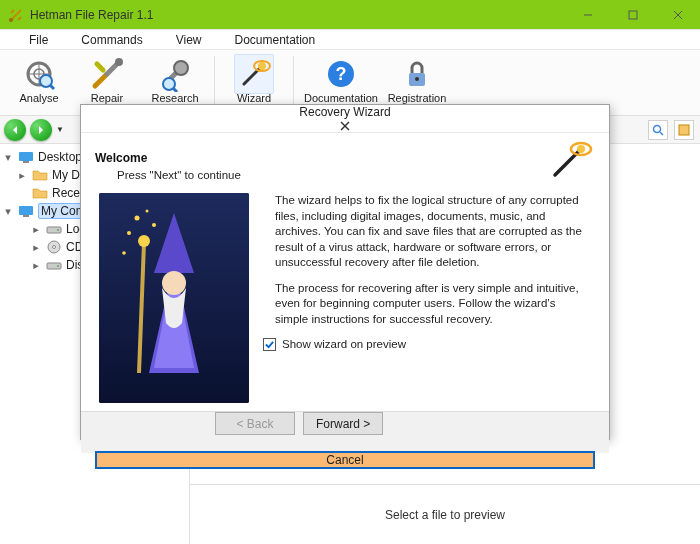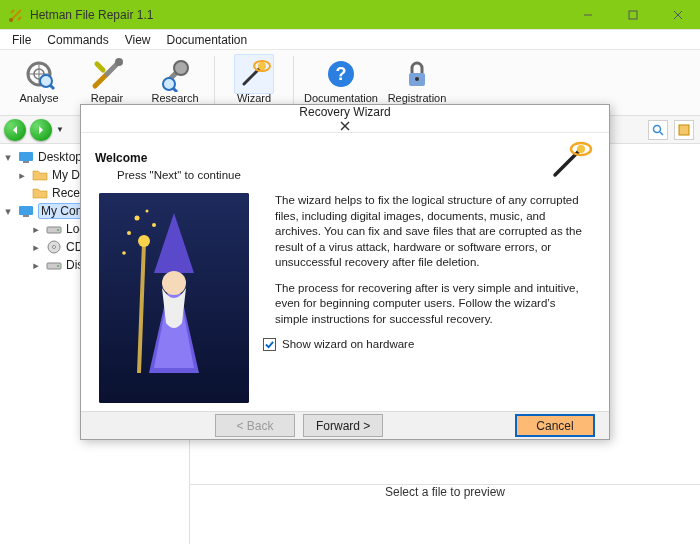--- a/index.html
+++ b/index.html
@@ -11,21 +11,21 @@
   .titlebar .app-icon { width:16px; height:16px; margin:0 6px 0 8px; position:relative; }
   .titlebar .app-icon svg { width:16px; height:16px; }
   .titlebar .title { font-size:12px; color:#333; flex:1; }
   .win-btns { display:flex; height:100%; }
   .win-btn { width:45px; display:flex; align-items:center; justify-content:center; color:#555; }
   .win-btn svg { width:10px; height:10px; stroke:#555; stroke-width:1; fill:none; }
   .win-btn.close svg { stroke:#555; }
 
   
   .menubar { height:20px; display:flex; align-items:center; padding:0 4px; font-size:12px; color:#222; border-bottom:1px solid #e8e8e8;}
-  .menubar .menu-item { padding:2px 8px; }
+  .menubar .menu-item { padding:2px 8px;margin-left:17px; }
 
   
   .toolbar { height:66px; background:#fbfbfb; border-bottom:1px solid #e0e0e0; display:flex; align-items:flex-start; padding:4px 6px 0 6px; gap:2px; }
   .tool { width:66px; height:60px; display:flex; flex-direction:column; align-items:center; justify-content:flex-start; font-size:11px; color:#222; }
   .tool .ticon { width:40px; height:40px; display:flex; align-items:center; justify-content:center; }
   .tool .tlabel { margin-top:-2px; }
   .tool.sep { width:1px; border-left:1px solid #e0e0e0; height:56px; margin:2px 4px 0 4px; }
   .wizard-ico-sel { border:1px solid #cfe3ff; background:#eaf3ff; border-radius:2px; }
 
   
@@ -44,41 +44,41 @@
   .body { display:flex; height:calc(544px - 30px - 20px - 66px - 28px); }
   .tree { width:190px; border-right:1px solid #e0e0e0; font-size:12px; color:#222; padding:4px 2px; background:#fff; }
   .tnode { display:flex; align-items:center; height:18px; gap:4px; }
   .tw { width:12px; text-align:center; color:#666; font-size:11px; }
   .ticon2 { width:16px; height:16px; display:flex; align-items:center; justify-content:center; }
   .tlabel2 { white-space:nowrap; overflow:hidden; }
   .sel { background:#cfe5ff; border:1px solid #7fb7ff; border-radius:2px; padding:0 2px; }
 
   .content { flex:1; display:flex; flex-direction:column; }
   .listarea { flex:1; background:#fff; }
-  .preview { height:60px; border-top:1px solid #e0e0e0; display:flex; justify-content:center; font-size:12px; color:#333; }
+  .preview { height:60px; border-top:1px solid #e0e0e0; display:flex; align-items:center; justify-content:center; font-size:12px; color:#333; }
 
   
   .modal { position:absolute; left:80px; top:104px; width:530px; height:336px; background:#fff; border:1px solid #9f9f9f; box-shadow:2px 2px 10px rgba(0,0,0,0.25); display:flex; flex-direction:column; }
   .modal-title { height:28px; display:flex; align-items:center; padding:0 8px; font-size:12px; color:#222; border-bottom:1px solid #e8e8e8;flex-direction:column; }
   .modal-title .mt-text { flex:1; }
   .modal-title .mt-close { width:16px; height:16px; display:flex; align-items:center; justify-content:center; }
   .modal-title .mt-close svg { width:10px; height:10px; stroke:#333; stroke-width:1.5; }
   .modal-head { padding:8px 14px 8px 14px; display:flex;align-items:flex-end; }
   .modal-head .mh-left { flex:1; }
   .modal-head .mh-left .mh-title { font-size:12px; font-weight:bold; color:#111; }
   .modal-head .mh-left .mh-sub { font-size:11.5px; color:#222; margin:4px 0 0 22px; }
   .modal-head .mh-icon { width:50px; height:40px; }
   .modal-body { flex:1; display:flex; padding:4px 18px 8px 18px; gap:14px; }
   .modal-img { width:150px; height:210px; background:linear-gradient(180deg,#1a2655,#0d1633); border-radius:2px; display:flex; align-items:center; justify-content:center; overflow:hidden;}
   .modal-text { flex:1; font-size:11.5px; color:#222; line-height:1.35; }
   .modal-text p { margin:0 0 10px 12px; }
   .chk { display:flex; align-items:center; gap:6px; margin-top:6px; }
   .chk .box { width:13px; height:13px; border:1px solid #555; display:flex; align-items:center; justify-content:center; }
   .chk .box svg { width:9px; height:9px; stroke:#0066cc; stroke-width:2; fill:none; }
-  .modal-foot { height:42px; border-top:1px solid #dcdcdc; background:#f1f1f1; display:flex; align-items:center; padding:0 14px; gap:8px; }
+  .modal-foot { height:42px; border-top:1px solid #dcdcdc; background:#f1f1f1; display:flex; padding:0 14px; gap:8px;flex-direction:column; }
   .modal-foot .spacer { flex:1; }
   .btn { min-width:80px; height:23px; border:1px solid #adadad; background:#e1e1e1; font-size:12px; color:#222; display:flex; align-items:center; justify-content:center; padding:0 12px; }
   .btn.disabled { color:#9a9a9a; }
   .btn.primary { border:2px solid #0a64c2; background:#fdba74; }
   .btn-group-left { display:flex; gap:8px; margin-left:120px;}
 </style>
 </head>
 <body>
 
 <div class="titlebar">
@@ -346,21 +346,21 @@
     </div>
     <div class="modal-text">
       <p>The wizard helps to fix the logical structure of any corrupted files, including digital images, documents, music, and archives. You can fix and save files that are corrupted as the result of a virus attack, hardware or software errors, or unsuccessful recovery after file deletion.</p>
       <p>The process for recovering after is very simple and intuitive, even for beginning computer users. Follow the wizard’s simple instructions for successful recovery.</p>
       <div class="chk">
         <span class="box">
             <svg viewBox="0 0 10 10">
               <path d="M1 5 L4 8 L9 2"></path>
             </svg>
           </span>
-        <span>Show wizard on hardware</span>
+        <span>Show wizard on preview</span>
       </div>
     </div>
   </div>
   <div class="modal-foot">
     <div class="btn-group-left">
       <div class="btn disabled">&lt; Back</div>
       <div class="btn">Forward &gt;</div>
     </div>
     <div class="spacer"></div>
     <div class="btn primary">Cancel</div>

